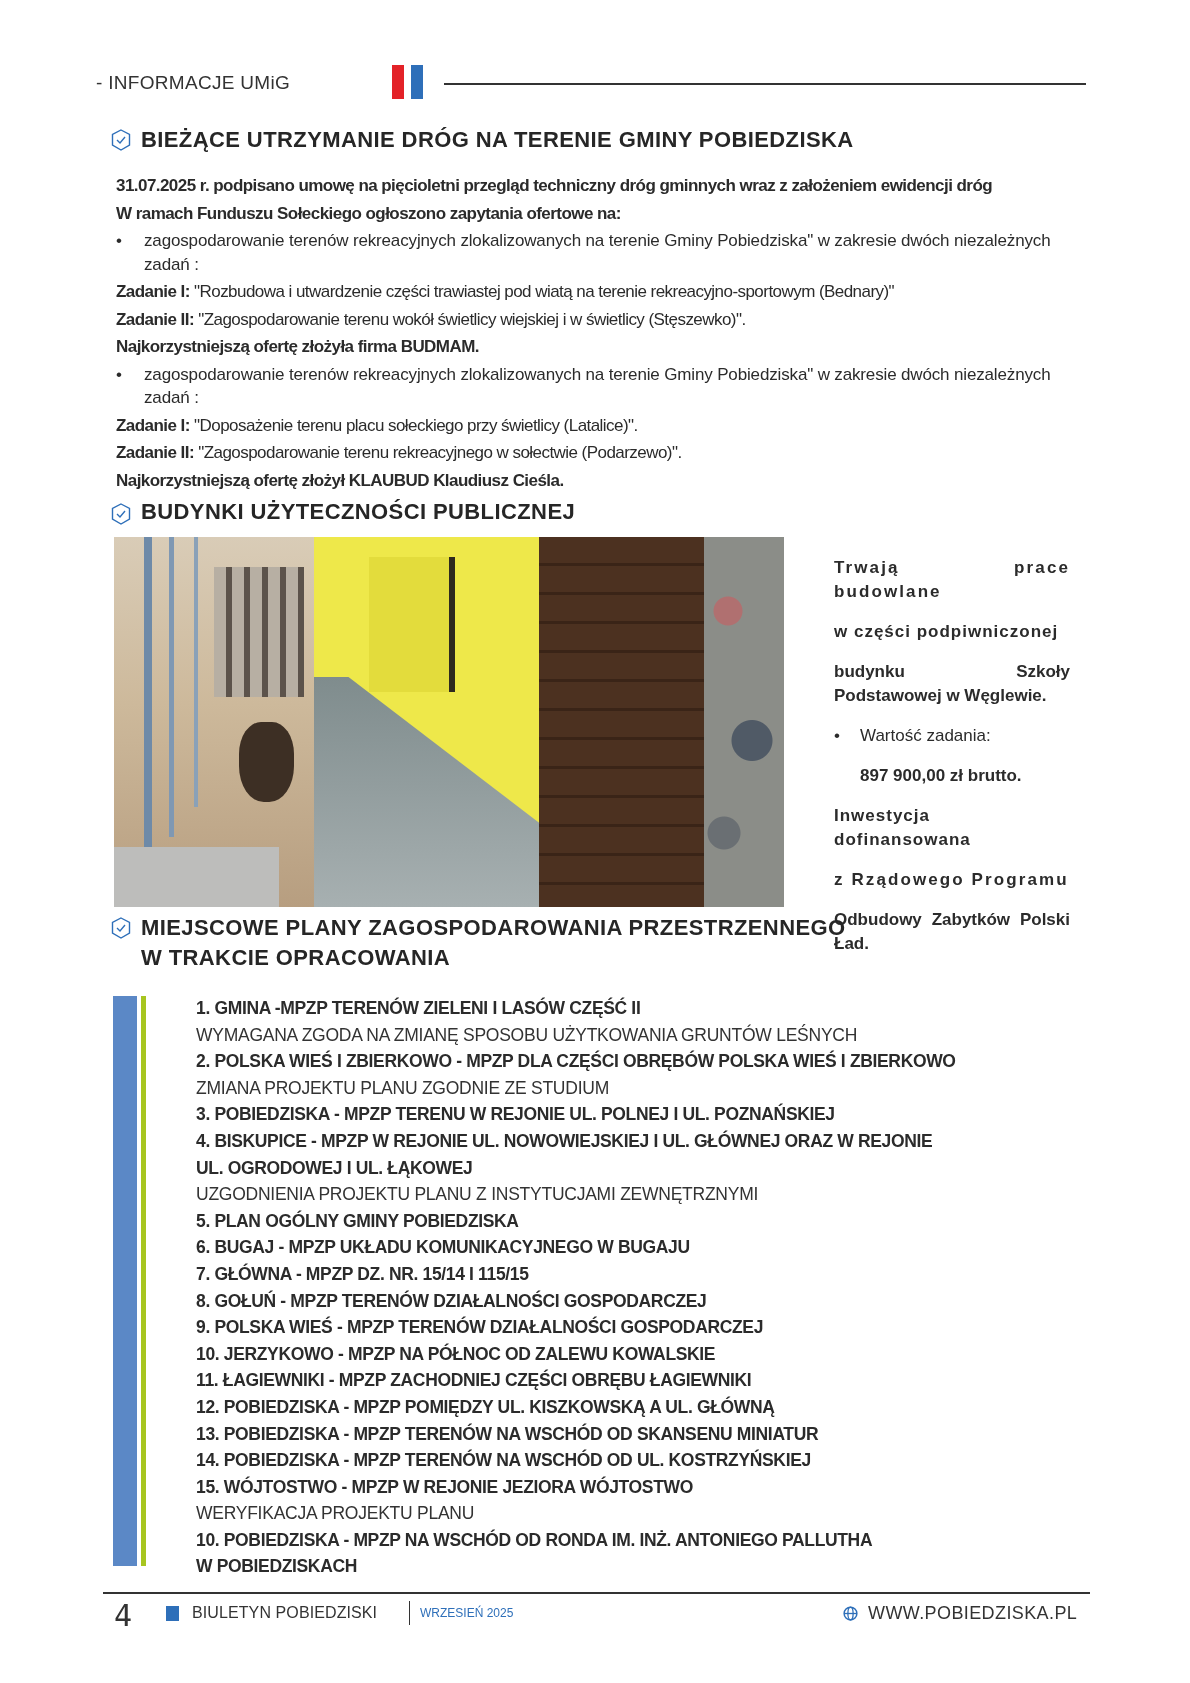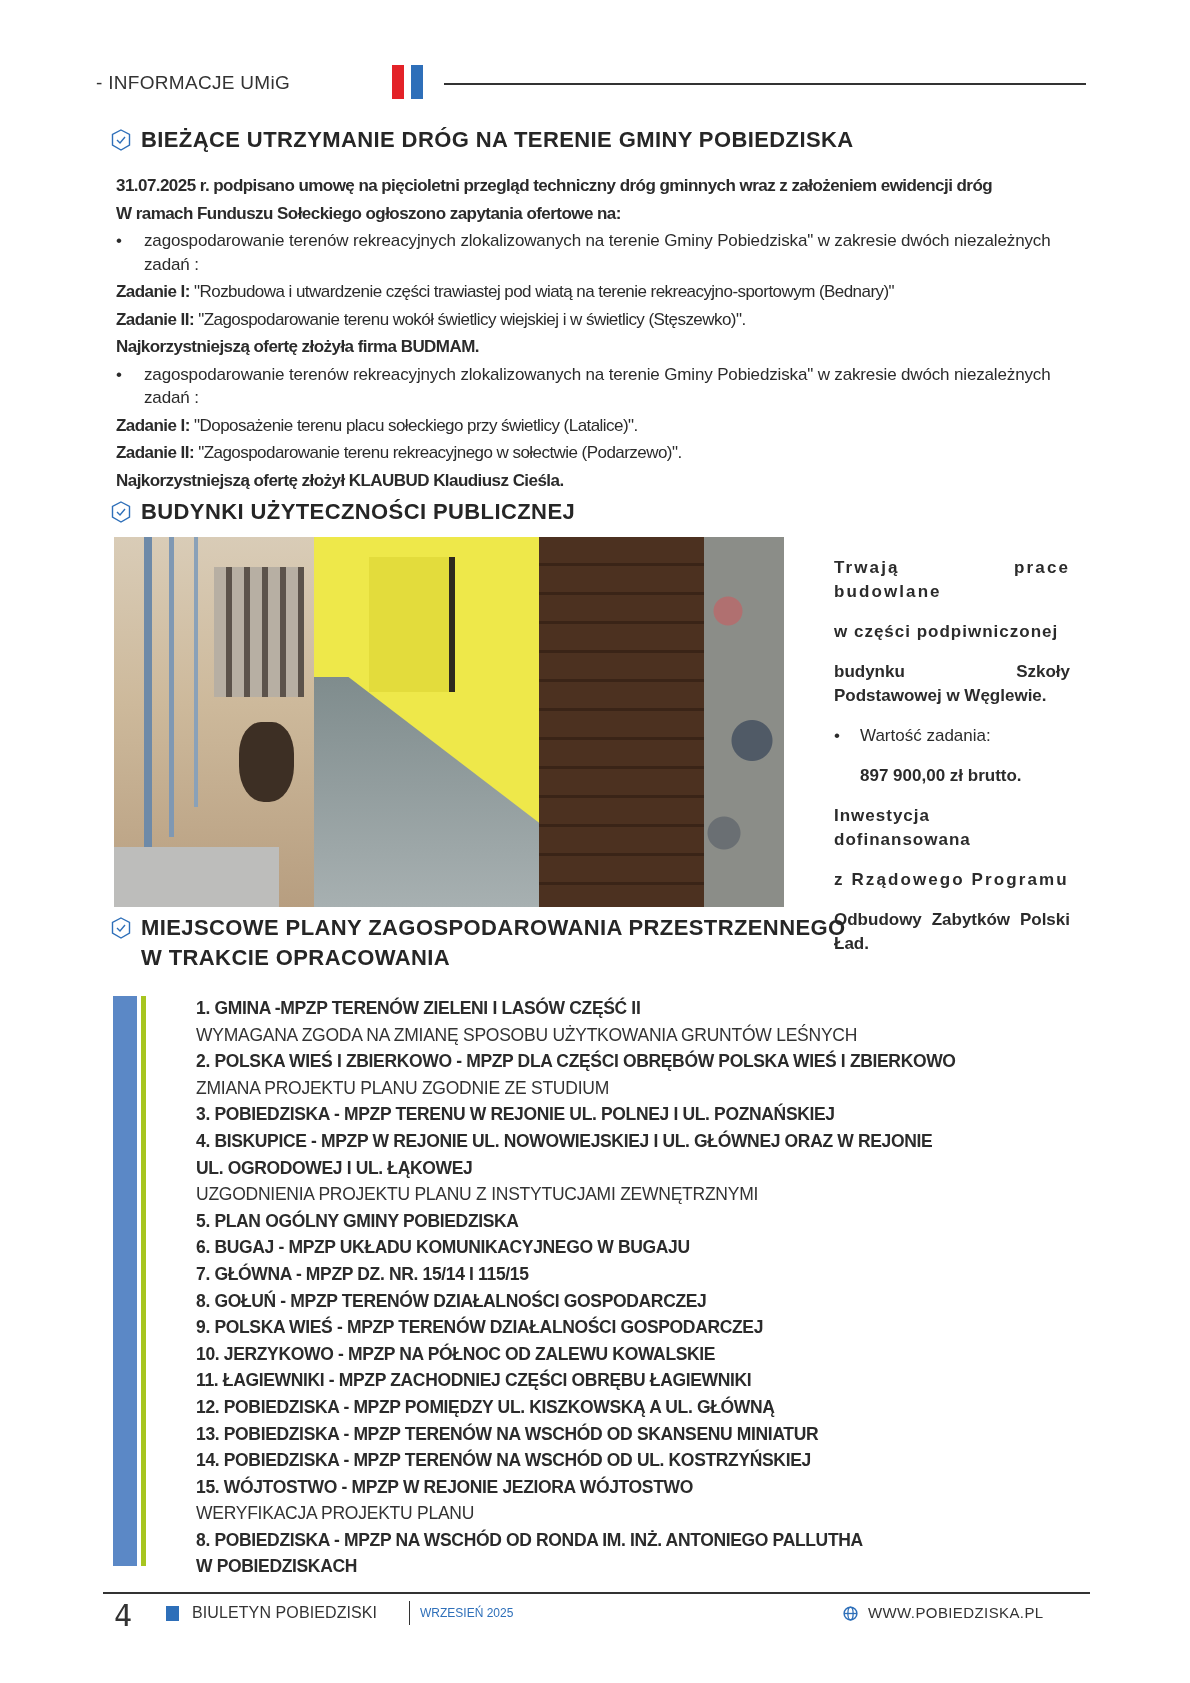--- a/index.html
+++ b/index.html
@@ -66,21 +66,21 @@
   .plans .note { font-weight: normal; letter-spacing: -0.25px; color: #333; }
 
   
   .footer-rule { position: absolute; left: 103px; top: 1592px; width: 987px; height: 2px; background: #333; }
   .page-num { position: absolute; left: 114px; top: 1598px; font-size: 30px; color: #333; font-family: "DejaVu Sans Mono", monospace; font-weight: 200; line-height: 36px; }
   .footer-square { position: absolute; left: 166px; top: 1606px; width: 13px; height: 15px; background: #2e6fb9; }
   .footer-pub { position: absolute; left: 192px; top: 1602px; font-size: 16px; color: #333; line-height: 22px; letter-spacing: 0.1px; }
   .footer-sep { position: absolute; left: 409px; top: 1601px; width: 1px; height: 24px; background: #333; }
   .footer-date { position: absolute; left: 420px; top: 1602px; font-size: 12px; color: #2e6fb9; line-height: 22px; }
   .globe { position: absolute; left: 843px; top: 1606px; width: 15px; height: 15px; }
-  .footer-url { position: absolute; left: 868px; top: 1602px; font-size: 15px; color: #333; line-height: 22px; letter-spacing: 0.4px; }
+  .footer-url { position: absolute; left: 868px; top: 1602px; font-size: 18px; color: #333; line-height: 22px; letter-spacing: 0.4px; }
 </style>
 </head>
 <body>
 
 <div class="top-header">
   <span class="section-label">- INFORMACJE UMiG</span>
   <span class="flag red"></span>
   <span class="flag blue"></span>
   <span class="header-rule"></span>
 </div>
@@ -101,21 +101,21 @@
   <p class="tight"><span class="b">Zadanie I:</span><span> "Rozbudowa i utwardzenie części trawiastej pod wiatą na terenie rekreacyjno-sportowym (Bednary)"</span></p>
   <p class="tight"><span class="b">Zadanie II:</span><span> "Zagospodarowanie terenu wokół świetlicy wiejskiej i w świetlicy (Stęszewko)".</span></p>
   <p class="b tight">Najkorzystniejszą ofertę złożyła firma BUDMAM.</p>
 
   <p class="bullet">zagospodarowanie terenów rekreacyjnych zlokalizowanych na terenie Gminy Pobiedziska" w zakresie dwóch niezależnych zadań :</p>
   <p class="tight"><span class="b">Zadanie I:</span><span> "Doposażenie terenu placu sołeckiego przy świetlicy (Latalice)".</span></p>
   <p class="tight"><span class="b">Zadanie II:</span><span> "Zagospodarowanie terenu rekreacyjnego w sołectwie (Podarzewo)".</span></p>
   <p class="b tight">Najkorzystniejszą ofertę złożył KLAUBUD Klaudiusz Cieśla.</p>
 </div>
 
-<div class="sec-head" style="top:497px;">
+<div class="sec-head" style="top:497px;align-items:center;">
   <svg class="sec-icon" viewBox="0 0 20 22">
     <path d="M10 1 L18.5 5.5 L18.5 16 L10 21 L1.5 16 L1.5 5.5 Z" fill="none" stroke="#2e6fb9" stroke-width="1.4"></path>
     <path d="M6 11 L9 14 L14 8" fill="none" stroke="#2e6fb9" stroke-width="1.4"></path>
   </svg>
   <span class="sec-title">BUDYNKI UŻYTECZNOŚCI PUBLICZNEJ</span>
 </div>
 
 <div class="photo" title="Prace budowlane przy fundamencie budynku szkoły">
   <div class="ground"></div>
   <div class="fence"></div>
@@ -172,21 +172,21 @@
     <div class="item">7. GŁÓWNA - MPZP DZ. NR. 15/14 I 115/15</div>
     <div class="item">8. GOŁUŃ - MPZP TERENÓW DZIAŁALNOŚCI GOSPODARCZEJ</div>
     <div class="item">9. POLSKA WIEŚ - MPZP TERENÓW DZIAŁALNOŚCI GOSPODARCZEJ</div>
     <div class="item">10. JERZYKOWO - MPZP NA PÓŁNOC OD ZALEWU KOWALSKIE</div>
     <div class="item">11. ŁAGIEWNIKI - MPZP ZACHODNIEJ CZĘŚCI OBRĘBU ŁAGIEWNIKI</div>
     <div class="item">12. POBIEDZISKA - MPZP POMIĘDZY UL. KISZKOWSKĄ A UL. GŁÓWNĄ</div>
     <div class="item">13. POBIEDZISKA - MPZP TERENÓW NA WSCHÓD OD SKANSENU MINIATUR</div>
     <div class="item">14. POBIEDZISKA - MPZP TERENÓW NA WSCHÓD OD UL. KOSTRZYŃSKIEJ</div>
     <div class="item">15. WÓJTOSTWO - MPZP W REJONIE JEZIORA WÓJTOSTWO</div>
     <div class="note">WERYFIKACJA PROJEKTU PLANU</div>
-    <div class="item">8. POBIEDZISKA - MPZP NA WSCHÓD OD RONDA IM. INŻ. ANTONIEGO PALLUTHA</div>
+    <div class="item">10. POBIEDZISKA - MPZP NA WSCHÓD OD RONDA IM. INŻ. ANTONIEGO PALLUTHA</div>
     <div class="item">W POBIEDZISKACH</div>
   </div>
 
 <div class="footer-rule"></div>
 <span class="page-num">4</span>
 <span class="footer-square"></span>
 <span class="footer-pub">BIULETYN POBIEDZISKI</span>
 <span class="footer-sep"></span>
 <span class="footer-date">WRZESIEŃ 2025</span>
 <svg class="globe" viewBox="0 0 16 16">

